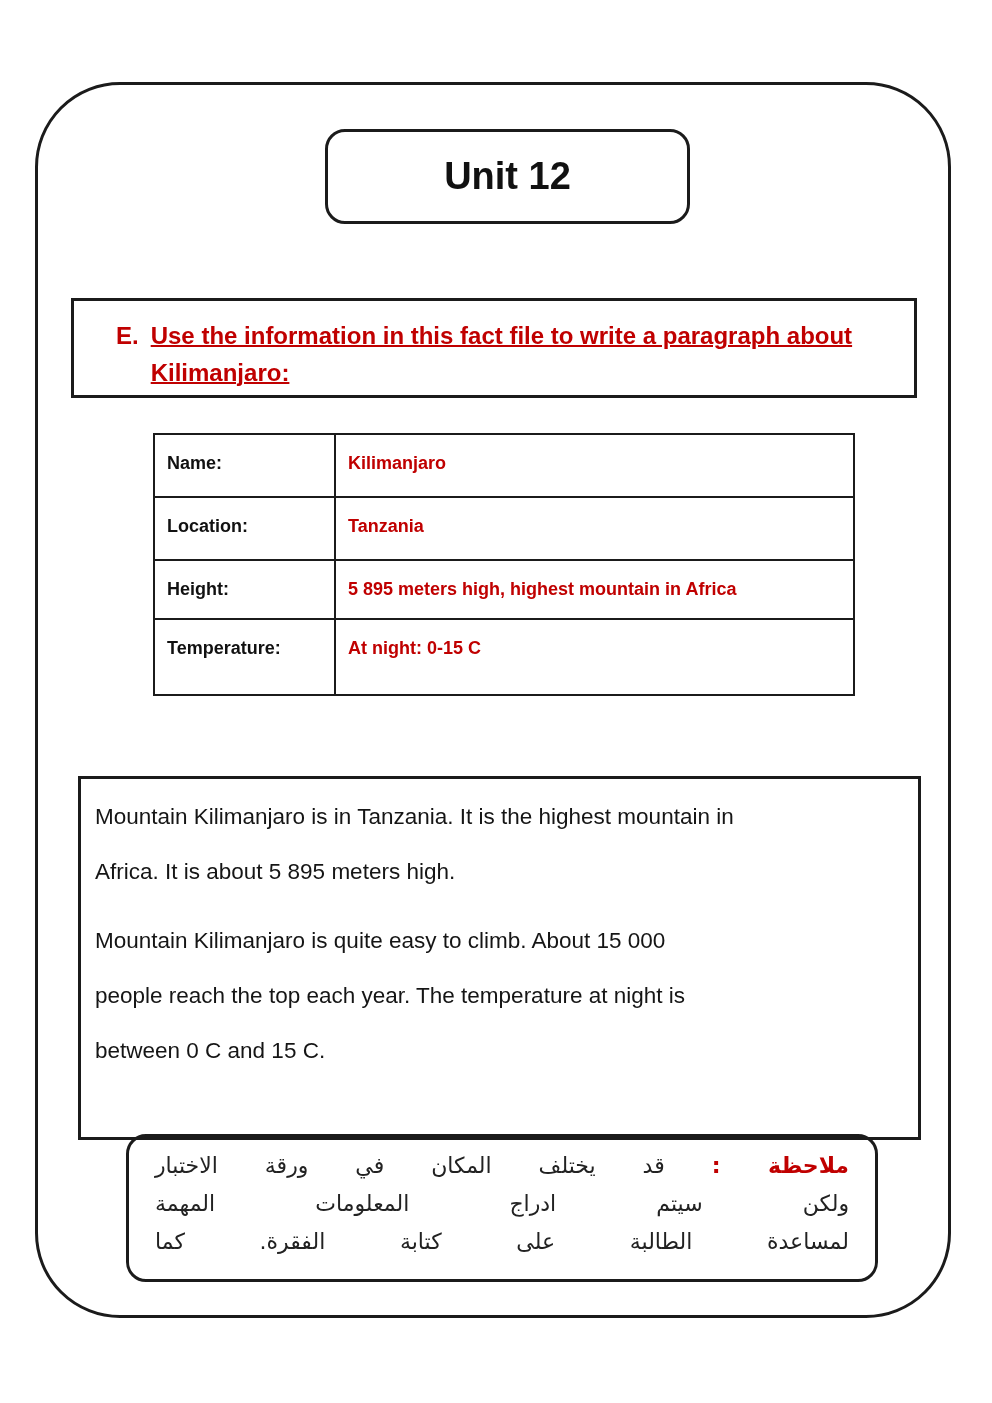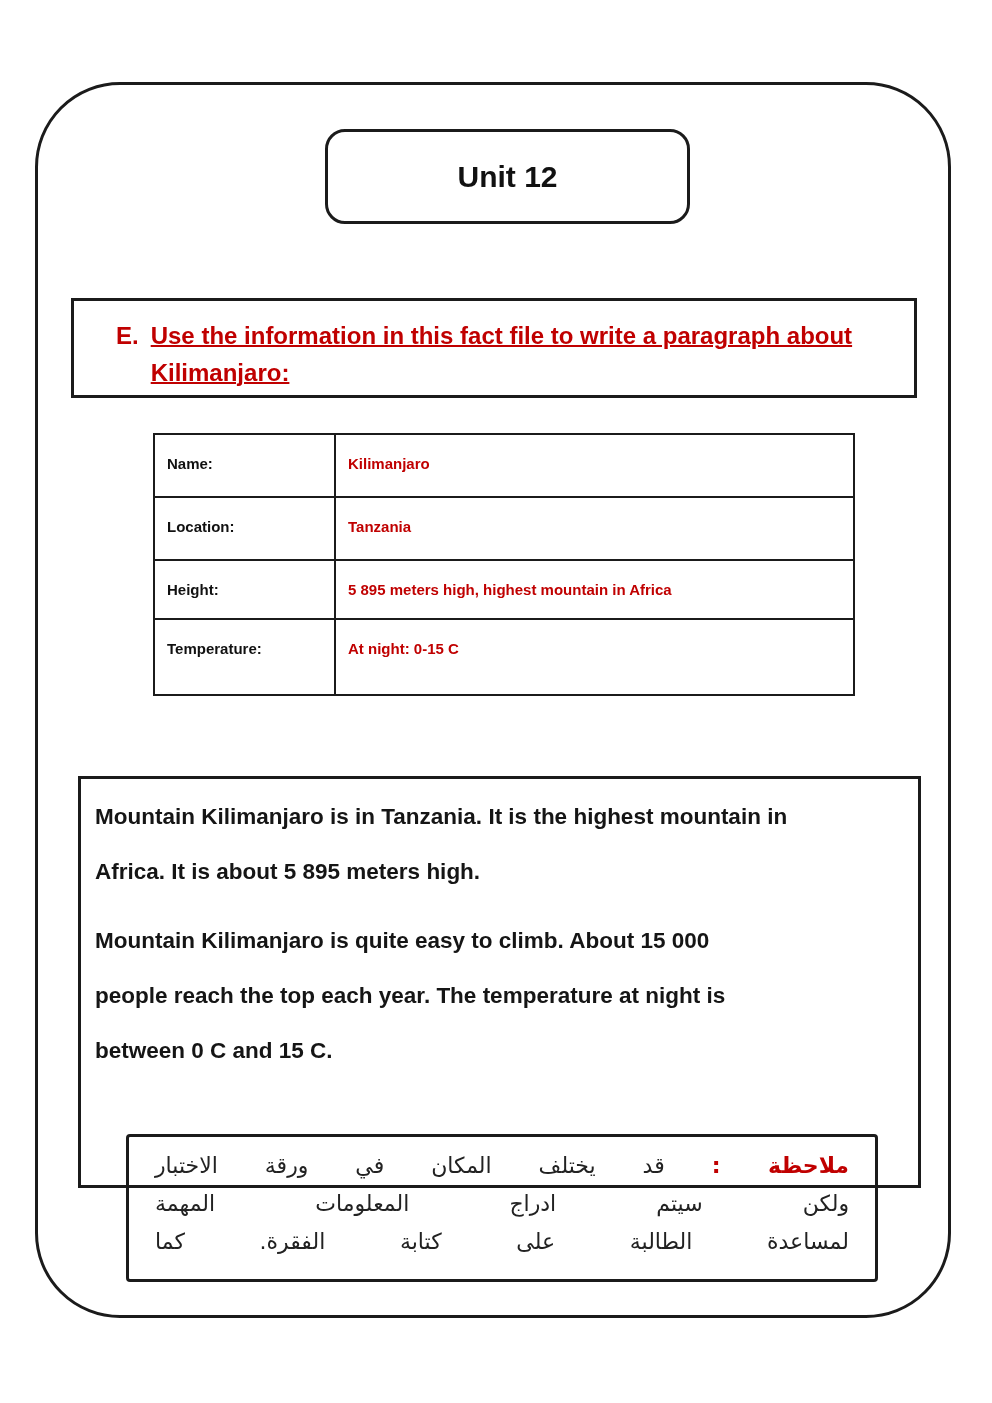--- a/index.html
+++ b/index.html
@@ -8,55 +8,55 @@
     font-family:"Liberation Sans", sans-serif;color:#151515;overflow:hidden;
   }
   .frame{
     position:absolute;left:35px;top:82px;width:916px;height:1236px;
     border:3px solid #1b1b1b;border-radius:85px;box-sizing:border-box;
   }
   .unit-box{
     position:absolute;left:287px;top:44px;width:365px;height:95px;
     border:3px solid #1b1b1b;border-radius:20px;box-sizing:border-box;
     display:flex;align-items:center;justify-content:center;
-    font-size:30px;font-weight:bold;color:#111;
+    font-size:38px;font-weight:bold;color:#111;
   }
   .section-box{
     position:absolute;left:33px;top:213px;width:846px;height:100px;
     border:3px solid #1b1b1b;box-sizing:border-box;
     display:flex;align-items:flex-start;padding:16px 18px 0 42px;
   }
   .sec-letter{
     color:#C00000;font-weight:bold;font-size:24px;line-height:37px;margin-right:12px;flex:0 0 auto;
   }
   .sec-text{
     color:#C00000;font-weight:bold;font-size:24px;line-height:37px;
     text-decoration:underline;text-decoration-thickness:2px;width:745px;
   }
   .fact-table{
     position:absolute;left:115px;top:348px;width:700px;
     border-collapse:collapse;table-layout:fixed;
-    font-size:15px;font-weight:bold;
+    font-size:18px;font-weight:bold;
   }
   .fact-table td{
     border:2.5px solid #1b1b1b;vertical-align:top;padding:12px 10px 0 12px;box-sizing:border-box;
   }
   .label-cell{width:181px;color:#111;}
   .value-cell{width:519px;color:#C00000;margin-top:41px;}
   .value-line{line-height:33px;}
   .para-box{
-    position:absolute;left:40px;top:691px;width:843px;height:412px;
+    position:absolute;left:40px;top:691px;width:843px;height:364px;
     border:3px solid #1b1b1b;box-sizing:border-box;
-    padding:10px 14px;font-size:22.5px;font-weight:bold;color:#151515;
+    padding:10px 14px;font-size:22.5px;font-weight:normal;color:#151515;
   }
   .para-line{line-height:55px;white-space:nowrap;}
   .para-group2{margin-top:14px;}
   .note-box{
     position:absolute;left:88px;top:1049px;width:752px;height:148px;
-    border:3px solid #1b1b1b;border-radius:4px;box-sizing:border-box;
+    border:3px solid #1b1b1b;border-radius:20px;box-sizing:border-box;
     overflow:hidden;padding:10px 26px 0 26px;direction:rtl;
     font-family:"DejaVu Sans", sans-serif;font-size:22px;color:#222;
   }
   .note-line{text-align:justify;text-align-last:justify;line-height:38px;}
   .note-label{color:#C00000;font-weight:bold;}
   .note-partial{text-align:center;text-align-last:center;line-height:38px;letter-spacing:16px;color:#333;}
 </style>
 </head>
 <body>
 

